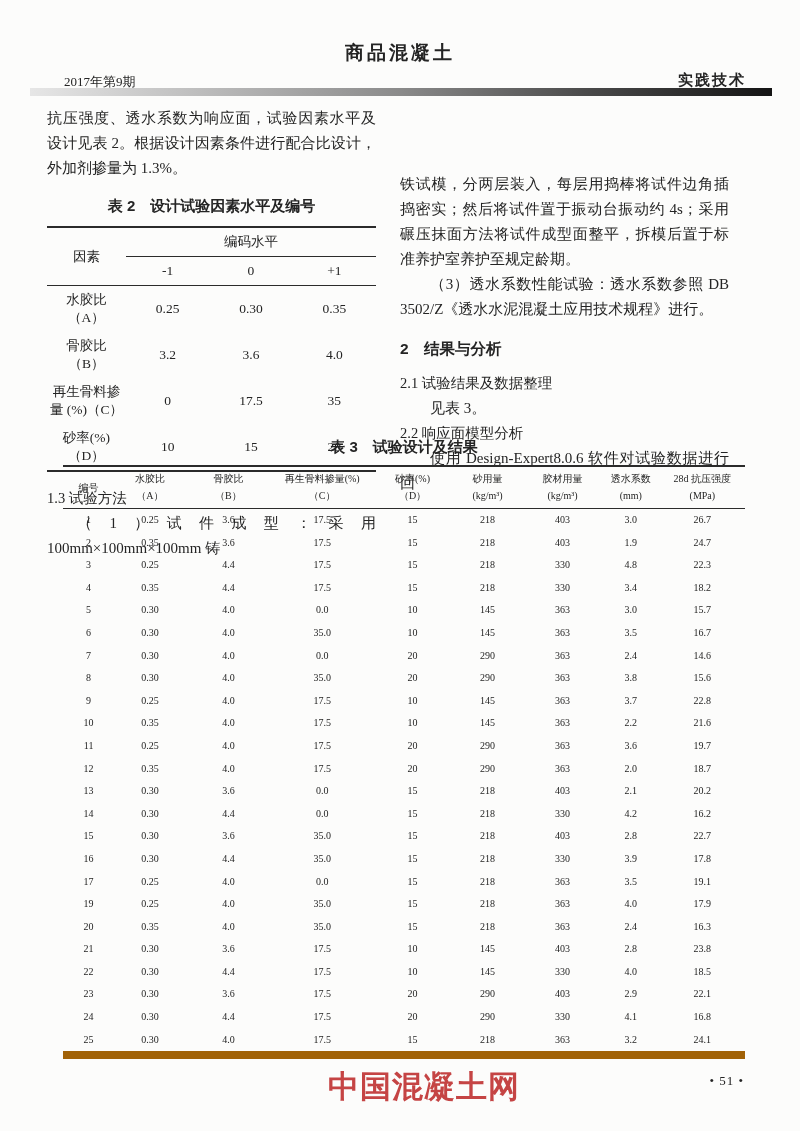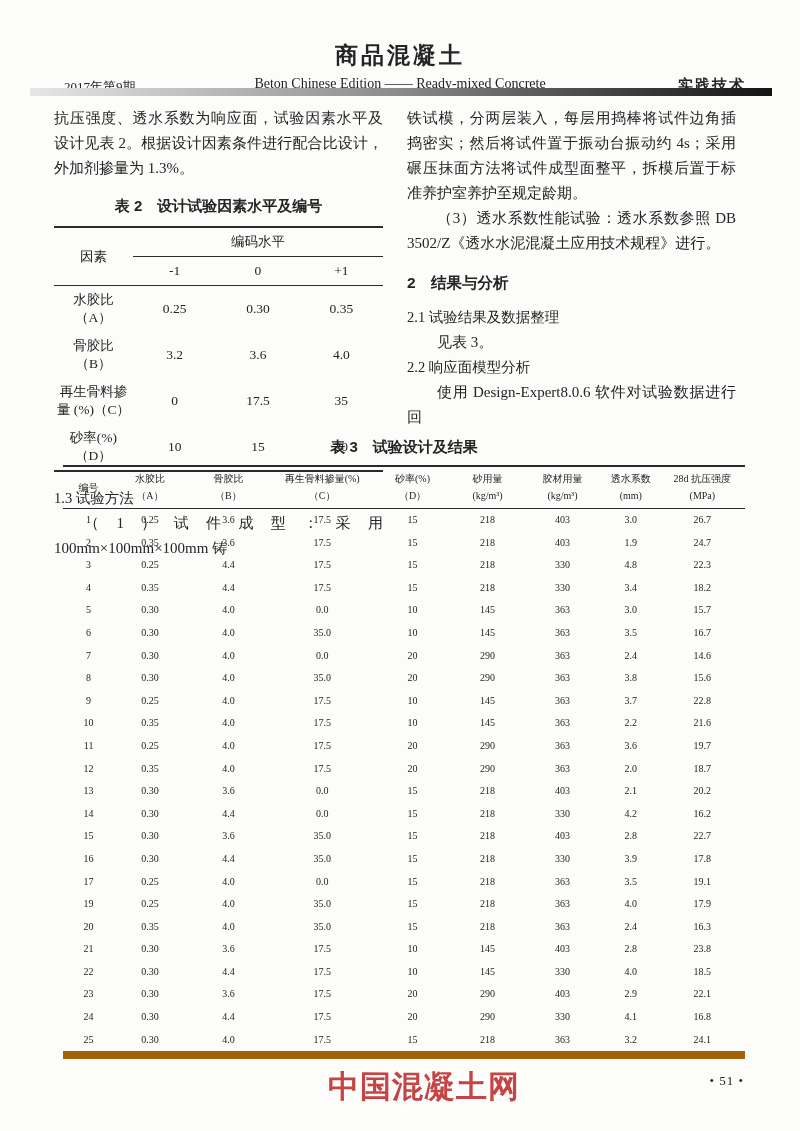--- a/index.html
+++ b/index.html
@@ -8,31 +8,31 @@
     position:relative;
     background:#fcfcfb;
     color:#242424;
     font-family:"Liberation Serif","DejaVu Serif",serif;
     overflow:hidden;
   }
   .page { position:absolute; inset:0; }
 
   
   .hdr { position:absolute; top:40px; left:30px; right:30px; text-align:center; }
-  .hdr-cn { font-size:23px; font-weight:bold; letter-spacing:3px; }
+  .hdr-cn { font-size:19px; font-weight:bold; letter-spacing:3px; }
   .hdr-row { position:relative; margin-top:5px; height:20px; font-size:14px; }
   .hdr-issue { position:absolute; left:34px; top:2px; font-size:13px;text-align:center; }
   .hdr-en { display:inline-block; }
   .hdr-section { position:absolute; right:24px; top:0; font-size:15px; font-weight:bold;
                  font-family:"Liberation Sans","DejaVu Sans",sans-serif; letter-spacing:2px; }
   .grad-bar { position:absolute; top:88px; left:30px; right:28px; height:8px;
               background:linear-gradient(90deg,#e6e6e6 0%,#b9b9b9 25%,#8a8a8a 50%,#4a4a4a 75%,#141414 100%); }
 
   
-  .columns { position:absolute; top:106px; left:54px; width:682px; display:flex; gap:24px; }
+  .columns { position:absolute; top:106px; left:47px; width:682px; display:flex; gap:24px;align-items:center; }
   .col { width:333px; font-size:15px; line-height:25px; text-align:justify; }
   .col p { margin:0; }
   .indent { text-indent:2em; }
   .sub-head { font-size:14.5px; margin-top:14px !important; }
   .big-head { font-family:"Liberation Sans","DejaVu Sans",sans-serif; font-weight:bold;
               font-size:15.5px; margin:14px 0 10px !important; text-align:left; }
 
   
   .t2-title { text-align:center; font-weight:bold; font-size:15px;
               font-family:"Liberation Sans","DejaVu Sans",sans-serif; margin:12px 0 8px; }
@@ -70,21 +70,20 @@
 </style>
 </head>
 <body>
 
 <div class="page">
 
   <div class="hdr">
     <div class="hdr-cn">商品混凝土</div>
     <div class="hdr-row">
       <span class="hdr-issue">2017年第9期</span>
-      <span class="hdr-en">Beton Chinese Edition —— Ready-mixed Concrete</span>
       <span class="hdr-section">实践技术</span>
     </div>
   </div>
   <div class="grad-bar"></div>
 
   <div class="columns">
     <div class="col">
       <p>抗压强度、透水系数为响应面，试验因素水平及设计见表 2。根据设计因素条件进行配合比设计，外加剂掺量为 1.3%。</p>
 
       <div class="t2-title">表 2　设计试验因素水平及编号</div>

